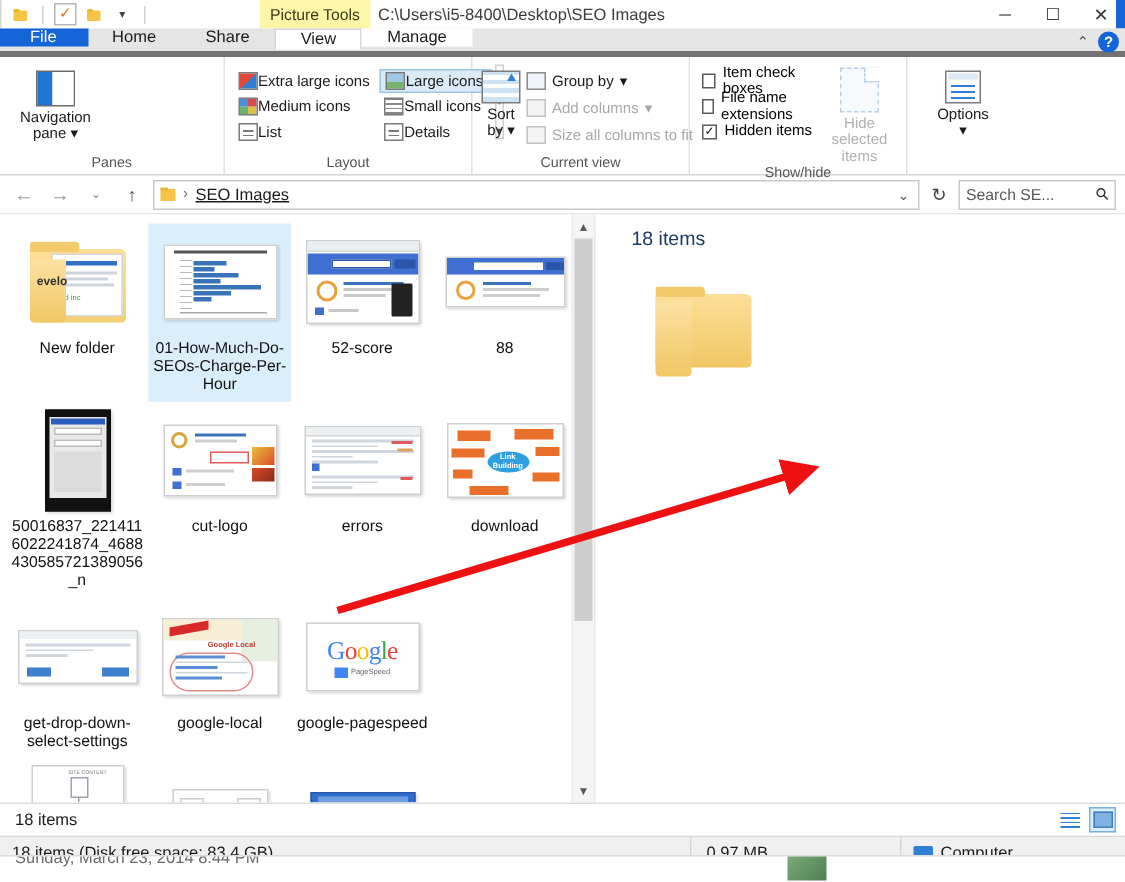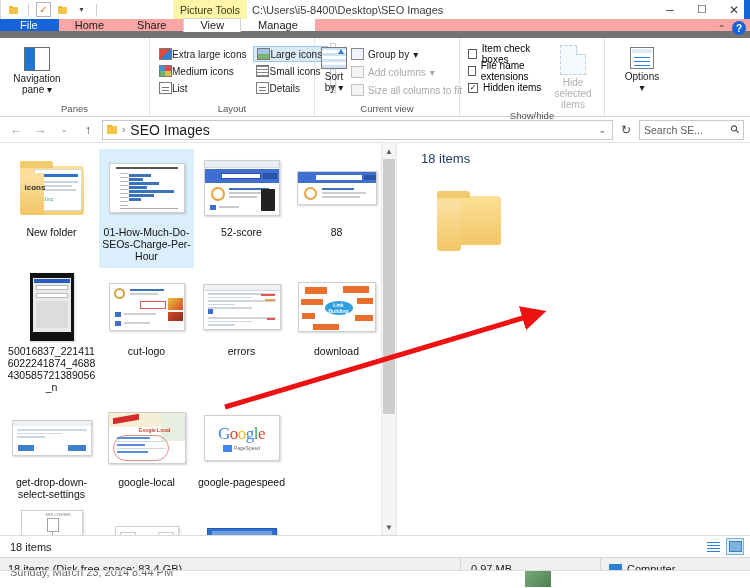--- a/index.html
+++ b/index.html
@@ -43,22 +43,22 @@
   }
   .wincontrols { position:absolute; right:0; top:0; display:flex; height:19px; }
   .wc { width:32px; height:19px; display:flex; align-items:center; justify-content:center;
         font-size:11px; color:#3a3a3a; }
   .wc.close { font-size:12px; }
   .title-rightstrip { position:absolute; right:0; top:0; width:6px; height:19px; background:#1565d8; }
   .title-leftstrip { position:absolute; left:0; top:0; width:4px; height:19px; background:#fff; border-left:1px solid #d8d8d8;}
 
   
   .tabstrip {
-    position:relative; height:19px; background:#fca5a5; display:flex; align-items:flex-end;
-    border-bottom:7px solid #737373;
+    position:relative; height:19px; background:#e5e5e5; display:flex; align-items:flex-start;
+    border-bottom:4px solid #737373;
   }
   .tab { padding:0 16px; display:flex; align-items:center; font-size:11px; color:#1a1a1a;
          border-right:1px solid transparent; }
   .tab.file { background:#1565d8; color:#fff; padding:0 20px; font-size:11px; }
   .tab.active { background:#fff; border-left:1px solid #d4d4d4; border-right:1px solid #d4d4d4;
                 border-top:1px solid #d4d4d4; margin-bottom:-1px; padding-bottom:1px; }
   .tab.manage { background:#fff; border-left:1px solid transparent; }
   .tab-underline-gap { flex:1; }
   .collapse-help { position:absolute; right:4px; top:2px; display:flex; align-items:center; gap:6px; }
   .chev-up { font-size:10px; color:#555; }
@@ -136,21 +136,21 @@
   .navbtn { width:20px; height:20px; display:flex; align-items:center; justify-content:center;
             font-size:13px; color:#9b9b9b;}
   .navbtn.up { color:#3a3a3a; font-size:12px;}
   .navbtn.hist { font-size:8px; color:#8a8a8a;}
   .addrbox { flex:1; height:20px; border:1px solid #c9c9c9; background:#fff; display:flex;
              align-items:center; padding:0 4px; gap:5px;}
   .addr-folder { width:10px; height:9px; position:relative;}
   .addr-folder::before{content:"";position:absolute;left:0;top:1px;width:10px;height:8px;background:#f5c446;}
   .addr-folder::after{content:"";position:absolute;left:0;top:0;width:5px;height:2px;background:#e8b830;}
   .addr-sep { color:#6a6a6a; font-size:10px;}
-  .addr-txt { font-size:14px; color:#1a1a1a;}
+  .addr-txt { font-size:11px; color:#1a1a1a;text-decoration:underline;}
   .addr-caret { margin-left:auto; font-size:9px; color:#555; padding-right:2px;}
   .refresh { width:18px; height:20px; display:flex; align-items:center; justify-content:center;
              font-size:12px; color:#444;}
   .searchbox { width:105px; height:20px; border:1px solid #c9c9c9; display:flex; align-items:center;
                padding:0 4px; justify-content:space-between;}
   .searchbox .ph { font-size:10.5px; color:#5a5a5a;}
   .mag { font-size:11px; color:#333; transform:rotate(-45deg); display:inline-block;}
 
   
   .content { position:relative; height:392px; display:flex; }
@@ -460,21 +460,21 @@
               <div class="back"></div>
                 <div class="tab"></div>
               <div class="paper" style="background:linear-gradient(180deg,#fff 0,#fff 100%);">
                 <div style="position:absolute;left:3px;top:4px;right:3px;height:3px;background:#2f6fc4;"></div>
                 <div style="position:absolute;left:3px;top:11px;right:3px;height:1.5px;background:#cdd4dc;"></div>
                 <div style="position:absolute;left:3px;top:15px;right:9px;height:1.5px;background:#cdd4dc;"></div>
                 <div style="position:absolute;left:3px;top:19px;right:5px;height:1.5px;background:#cdd4dc;"></div>
                 <div style="position:absolute;left:3px;top:26px;font-size:5px;color:#2f9e4f;">eed inc</div>
               </div>
               <div class="front"></div>
-              <div style="position:absolute;left:5px;top:22px;font-size:8px;color:#333;font-weight:bold;">icons</div>
+              <div style="position:absolute;left:5px;top:22px;font-size:8px;color:#333;font-weight:bold;">evelo</div>
             </div>
           </div>
           <div class="cap">New folder</div>
         </div>
 
         <div class="cell selected">
           <div class="thumb">
             <div class="tb" style="width:76px;height:50px;">
               <div style="position:absolute;left:6px;top:3px;right:6px;height:2px;background:#555;"></div>
               <div style="position:absolute;left:10px;top:9px;width:8px;bottom:6px;background:repeating-linear-gradient(0deg,#b9b9b9 0 1px,transparent 1px 4px);"></div>

